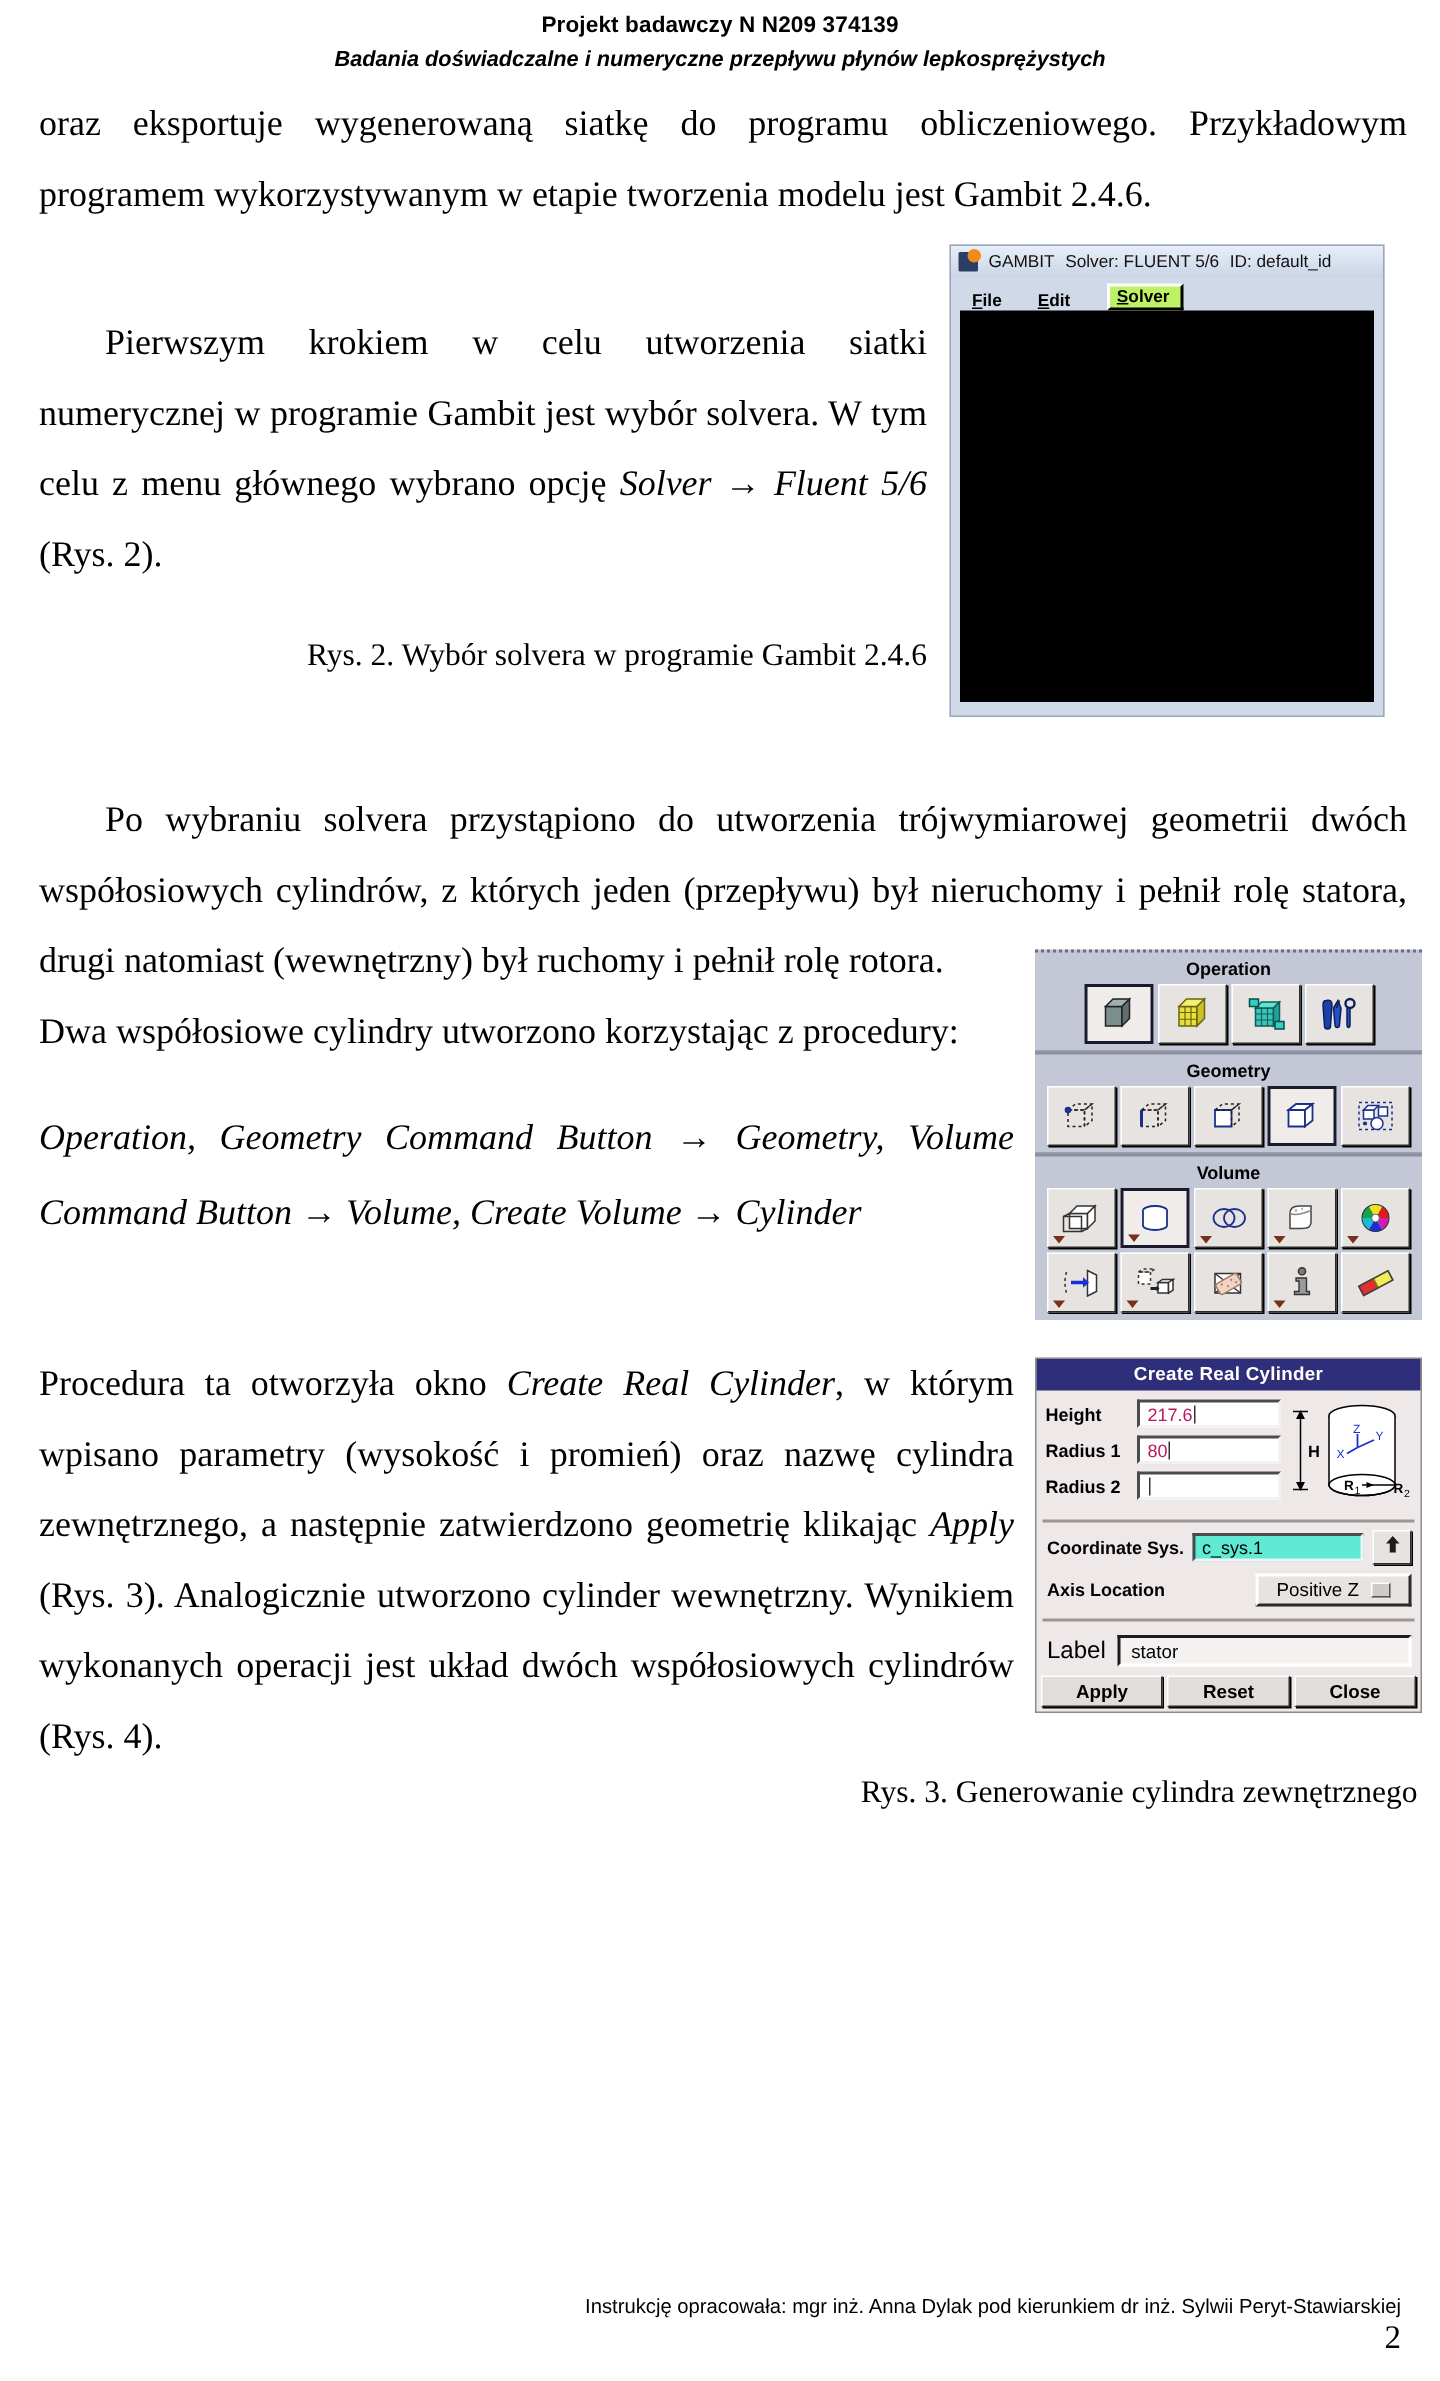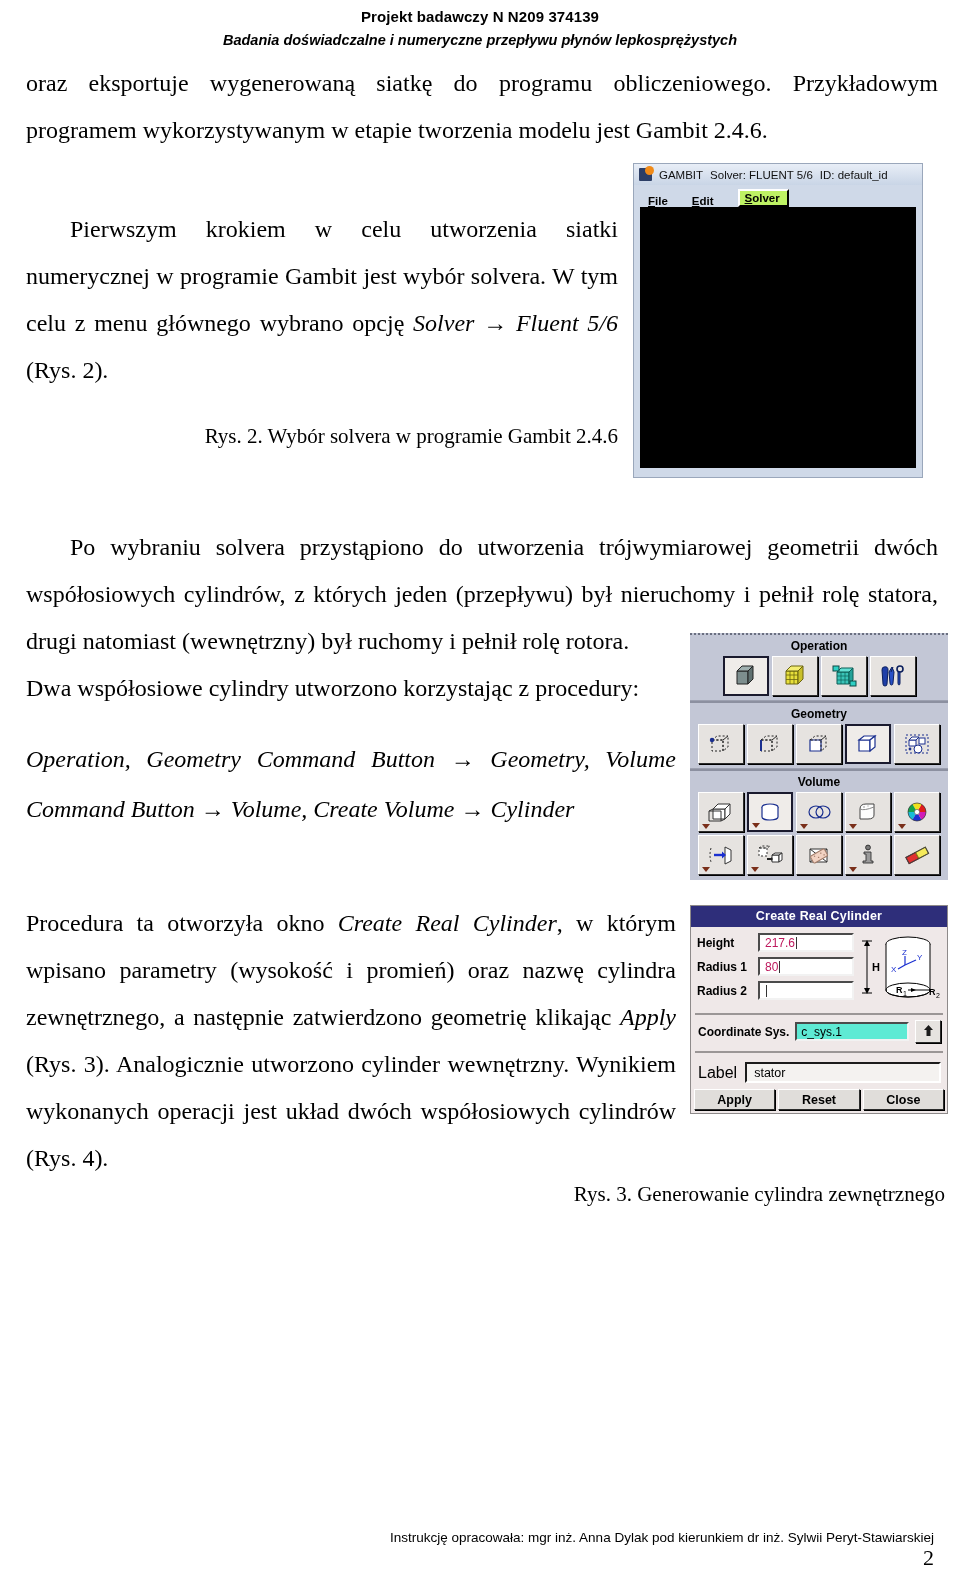--- a/index.html
+++ b/index.html
@@ -749,20 +749,27 @@
       </span>
     <span class="up-btn">
       <span>
         <svg width="13" height="13" viewBox="0 0 13 13">
             <polygon points="6.5,1 11,6 8.5,6 8.5,12 4.5,12 4.5,6 2,6" fill="#1c1c1c"></polygon>
           </svg>
       </span>
     </span>
   </div>
 
+  <div class="crc-line">
+    <span class="lbl">Axis Location</span>
+    <span class="axis-select">
+      <span>Positive Z</span>
+      <span class="sq"></span>
+    </span>
+  </div>
 
   <div class="crc-sep"></div>
 
   <div class="label-row">
     <span class="lbl">Label</span>
     <span class="label-input">
         <span>stator</span>
       </span>
   </div>
 

